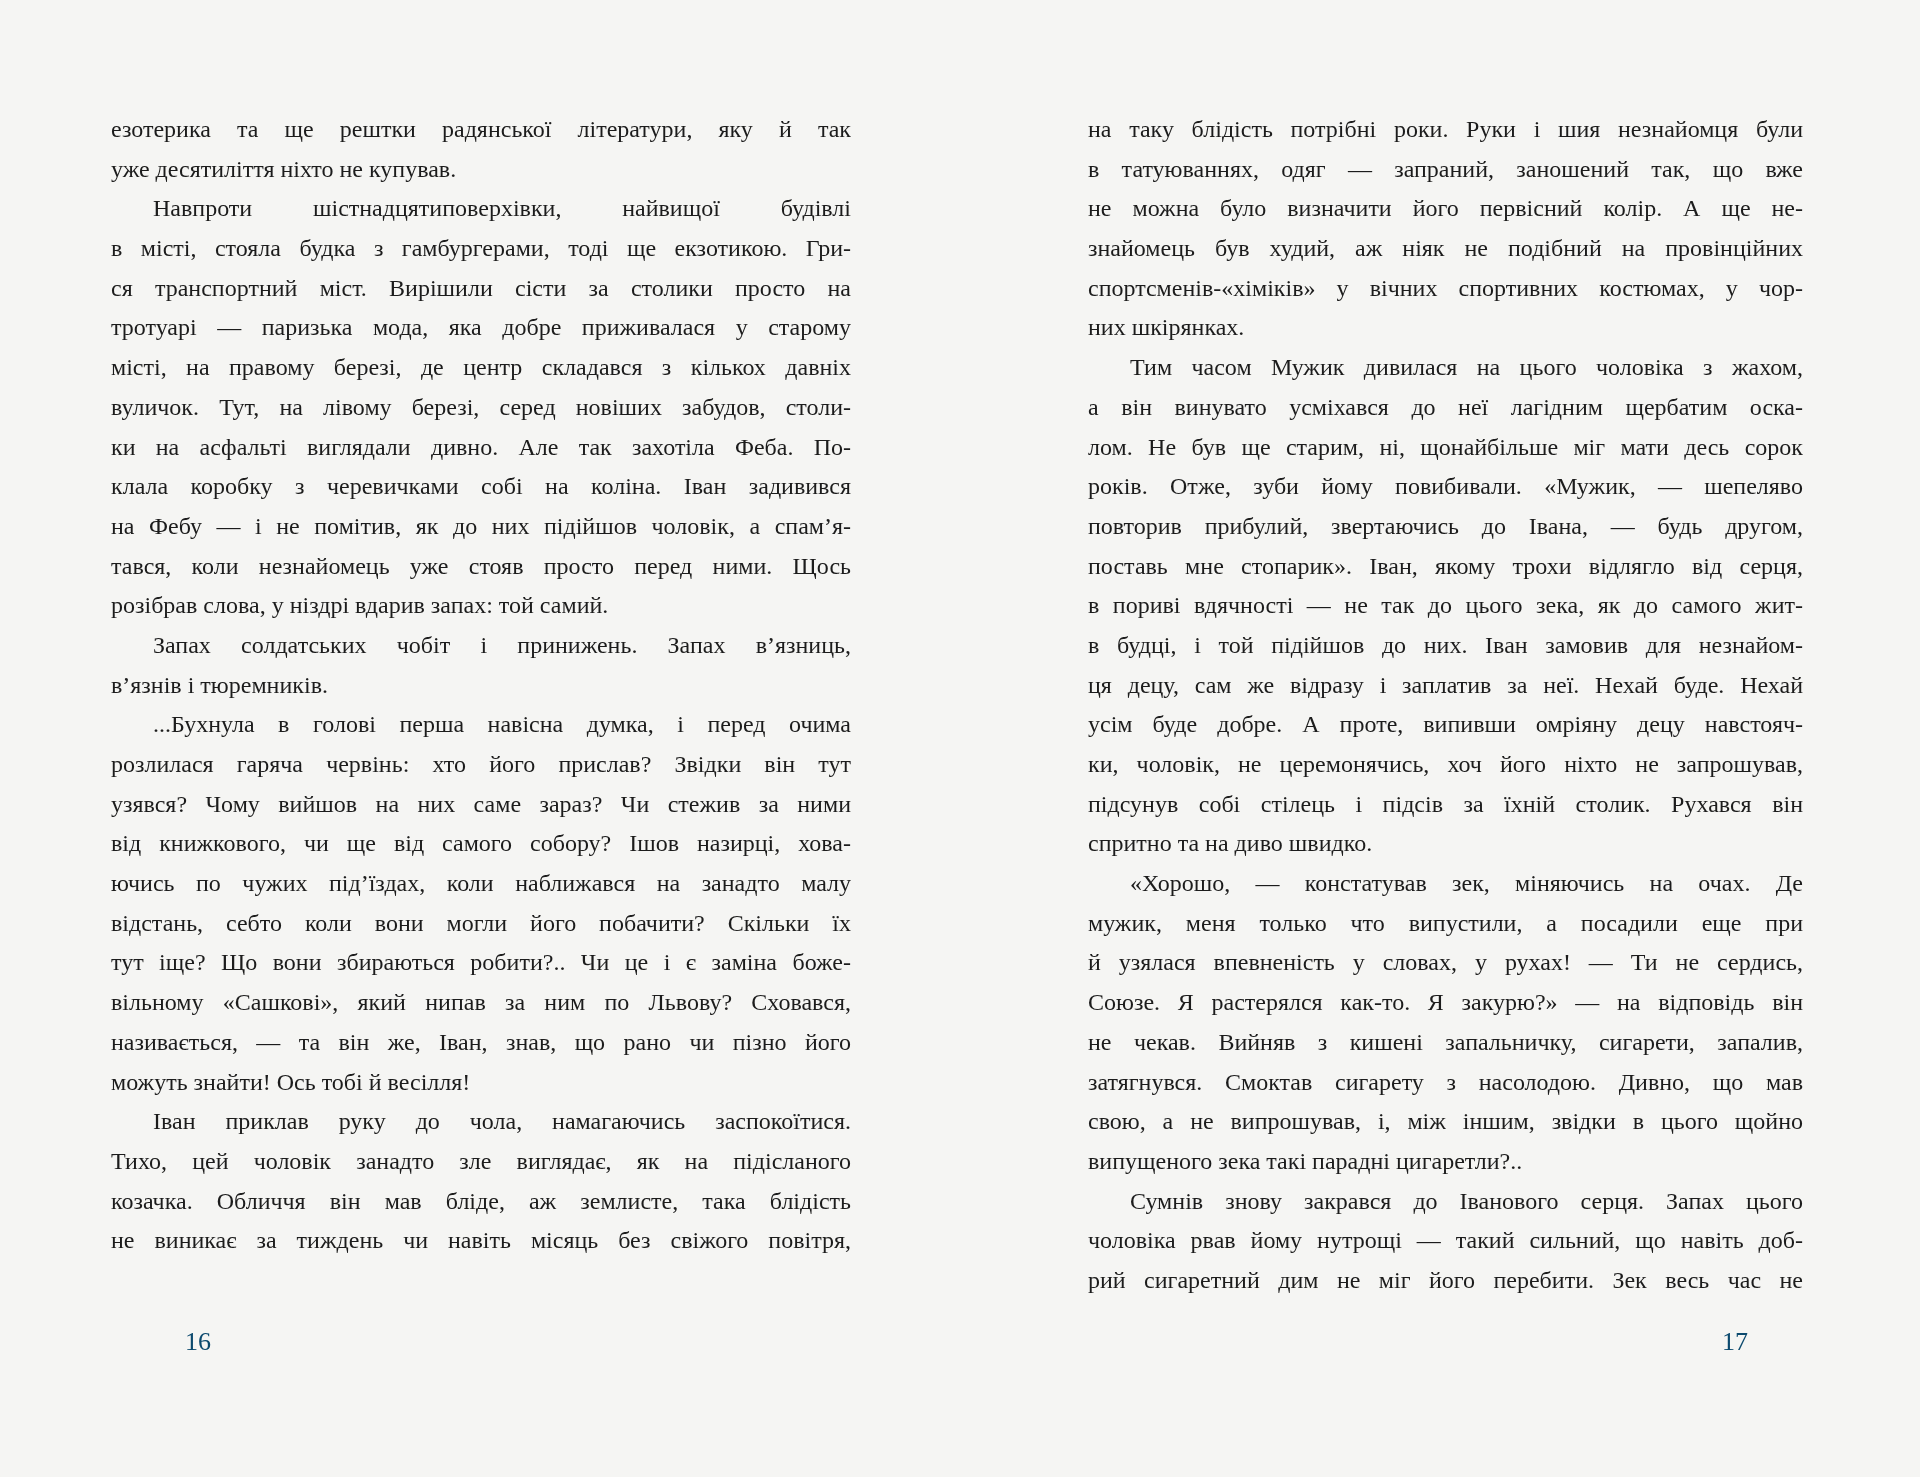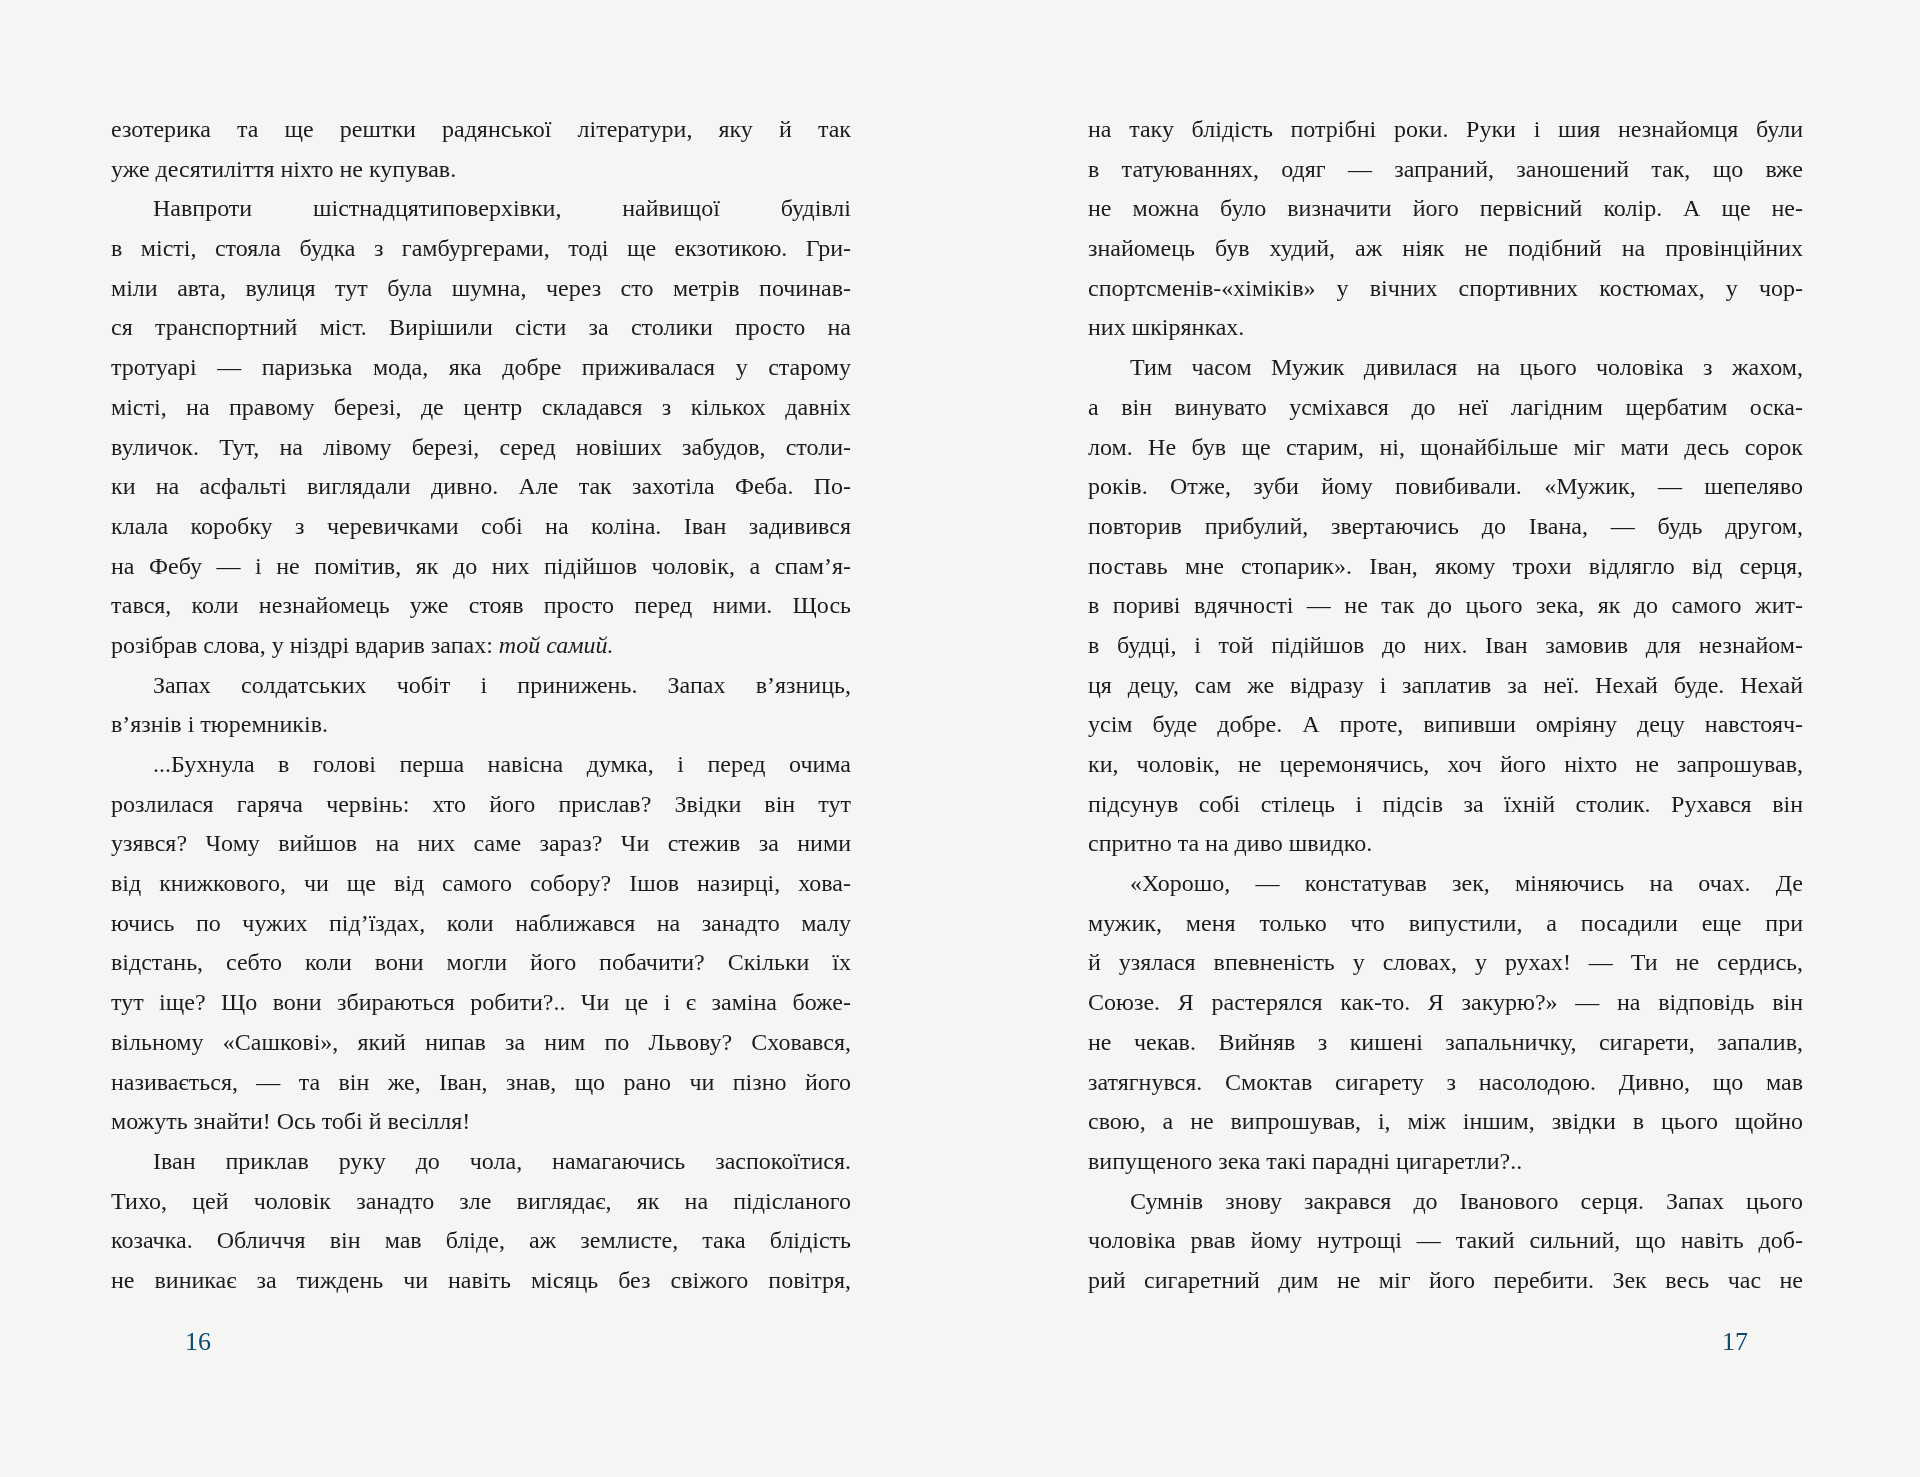--- a/index.html
+++ b/index.html
@@ -23,40 +23,39 @@
     font-size: 24px;
     line-height: 39.7px;
     height: 39.7px;
     text-align: justify;
     text-align-last: justify;
     overflow: hidden;
     hyphens: none;
   }
   .line.pend { text-align-last: left; }
   .line.indent { text-indent: 42px; }
-  .italic { font-style: italic; }
+  .italic { }
   .pagenum {
     position: absolute; top: 1327px;
     font-size: 26px; color: #0c4a6e;
   }
   .page.left  .pagenum { left: 74px; }
   .page.right .pagenum { right: 55px; }
 </style>
 </head>
 <body>
 
 <main>
 
   <section class="page left">
     <div class="textblock" id="left-text">
         <div class="line">езотерика та ще рештки радянської літератури, яку й так</div>
         <div class="line pend">уже десятиліття ніхто не купував.</div>
         <div class="line indent">Навпроти шістнадцятиповерхівки, найвищої будівлі</div>
         <div class="line">в місті, стояла будка з гамбургерами, тоді ще екзотикою. Гри-</div>
-        <div class="line">міли авта, вулиця тут була шумна, через сто метрів починав-</div>
         <div class="line">ся транспортний міст. Вирішили сісти за столики просто на</div>
         <div class="line">тротуарі — паризька мода, яка добре приживалася у старому</div>
         <div class="line">місті, на правому березі, де центр складався з кількох давніх</div>
         <div class="line">вуличок. Тут, на лівому березі, серед новіших забудов, столи-</div>
         <div class="line">ки на асфальті виглядали дивно. Але так захотіла Феба. По-</div>
         <div class="line">клала коробку з черевичками собі на коліна. Іван задивився</div>
         <div class="line">на Фебу — і не помітив, як до них підійшов чоловік, а спам’я-</div>
         <div class="line">тався, коли незнайомець уже стояв просто перед ними. Щось</div>
         <div class="line pend"><span>розібрав слова, у ніздрі вдарив запах: </span><span class="italic">той самий.</span></div>
         <div class="line indent">Запах солдатських чобіт і принижень. Запах в’язниць,</div>

